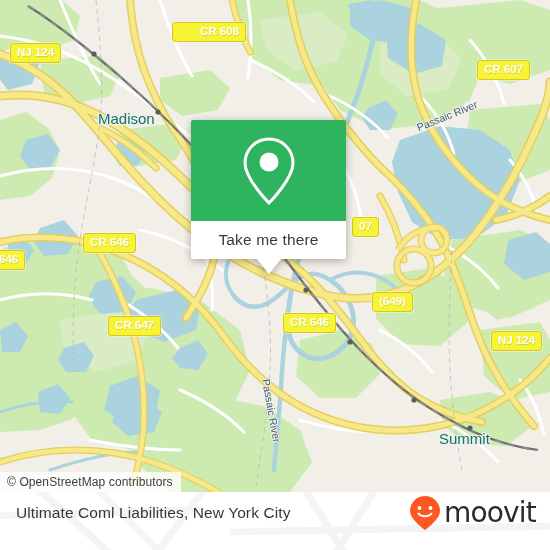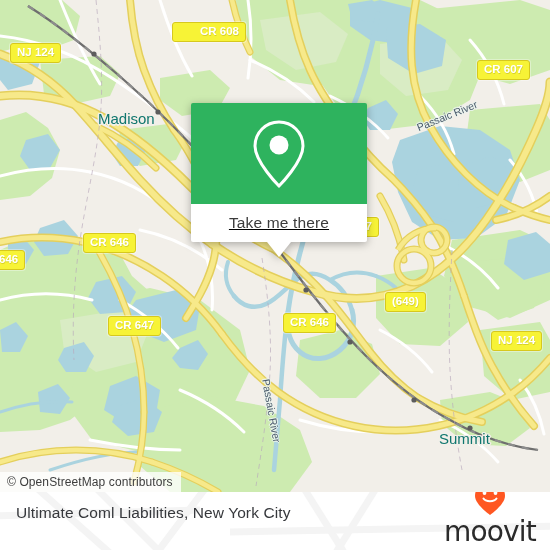--- a/index.html
+++ b/index.html
@@ -62,23 +62,22 @@
     position:absolute;left:0;bottom:0;
     background:rgba(255,255,255,.78);
     font-size:12px;color:#3d3d3d;
     padding:3px 8px 3px 7px;
     font-family:"Liberation Sans", sans-serif;
     letter-spacing:.1px;
   }
 
   
   #callout{
-    position:absolute;left:191px;top:103px;width:176px;
+    position:absolute;left:191px;top:120px;width:155px;
     filter:drop-shadow(0 2px 4px rgba(0,0,0,.30));
-    text-decoration:underline;
   }
   #callout-green{
     background:#2eb35e;height:101px;
     border-radius:2px 2px 0 0;
     display:flex;align-items:center;justify-content:center;
   }
   #callout-white{
     background:#ffffff;height:38px;
     display:flex;align-items:center;justify-content:center;
     border-radius:0 0 2px 2px;
@@ -104,21 +103,21 @@
     padding:0 14px 16px 16px;box-sizing:border-box;
     overflow:hidden;
   }
   #footer-bg{position:absolute;left:0;top:0;width:550px;height:58px;pointer-events:none;}
   #footer-title{
     position:relative;
     font-size:15.5px;color:#36383c;
     font-family:"Liberation Sans", sans-serif;
     letter-spacing:.1px;white-space:nowrap;
   }
-  #brand{position:relative;display:flex;align-items:center;gap:2px;flex-direction:column;}
+  #brand{position:relative;display:flex;align-items:center;gap:2px;}
   #brand-name{
     font-size:28px;color:#2b2b2b;letter-spacing:-0.8px;
     font-family:"DejaVu Sans", sans-serif;
     line-height:1;
   }
 </style>
 </head>
 <body>
 
 <div id="app">
@@ -357,21 +356,21 @@
     <div class="river-label" style="left:415px;top:122px;transform:rotate(-22deg);transform-origin:left top;">Passaic River</div>
     <div class="river-label" style="left:272px;top:378px;transform:rotate(80deg);transform-origin:left top;">Passaic River</div>
 
     <div class="shield" style="left:10px;top:43px;">NJ 124</div>
     <div class="shield" style="left:172px;top:22px;padding-left:27px;">CR 608</div>
     <div class="shield" style="left:477px;top:60px;">CR 607</div>
     <div class="shield" style="left:83px;top:233px;">CR 646</div>
     <div class="shield" style="left:-8px;top:250px;">646</div>
     <div class="shield" style="left:97px;top:316px;margin-left:11px;">CR 647</div>
     <div class="shield" style="left:283px;top:313px;">CR 646</div>
-    <div class="shield" style="left:385px;top:292px;text-align:right;">(649)</div>
+    <div class="shield" style="left:372px;top:292px;text-align:right;">(649)</div>
     <div class="shield" style="left:491px;top:331px;">NJ 124</div>
     <div class="shield" style="left:352px;top:217px;">07</div>
 
     <div id="attribution">© OpenStreetMap contributors</div>
   </div>
 
   <div id="callout">
     <div id="callout-green">
       <svg width="58" height="72" viewBox="0 0 58 72">
         <path d="M29,4 C15.7,4 5,14.7 5,28 C5,44 29,68 29,68 C29,68 53,44 53,28

